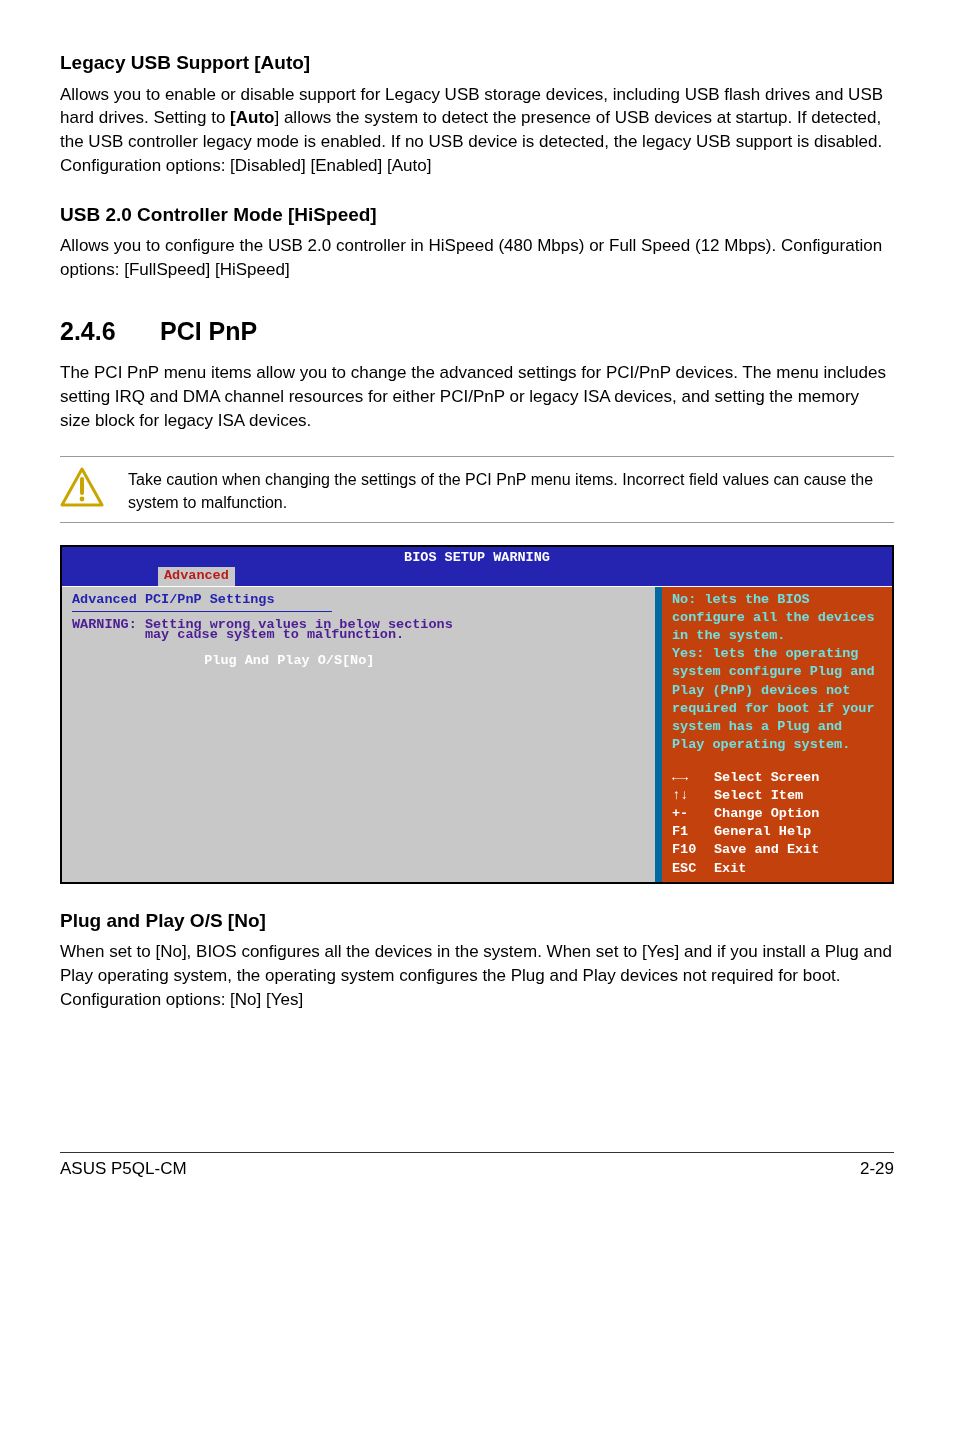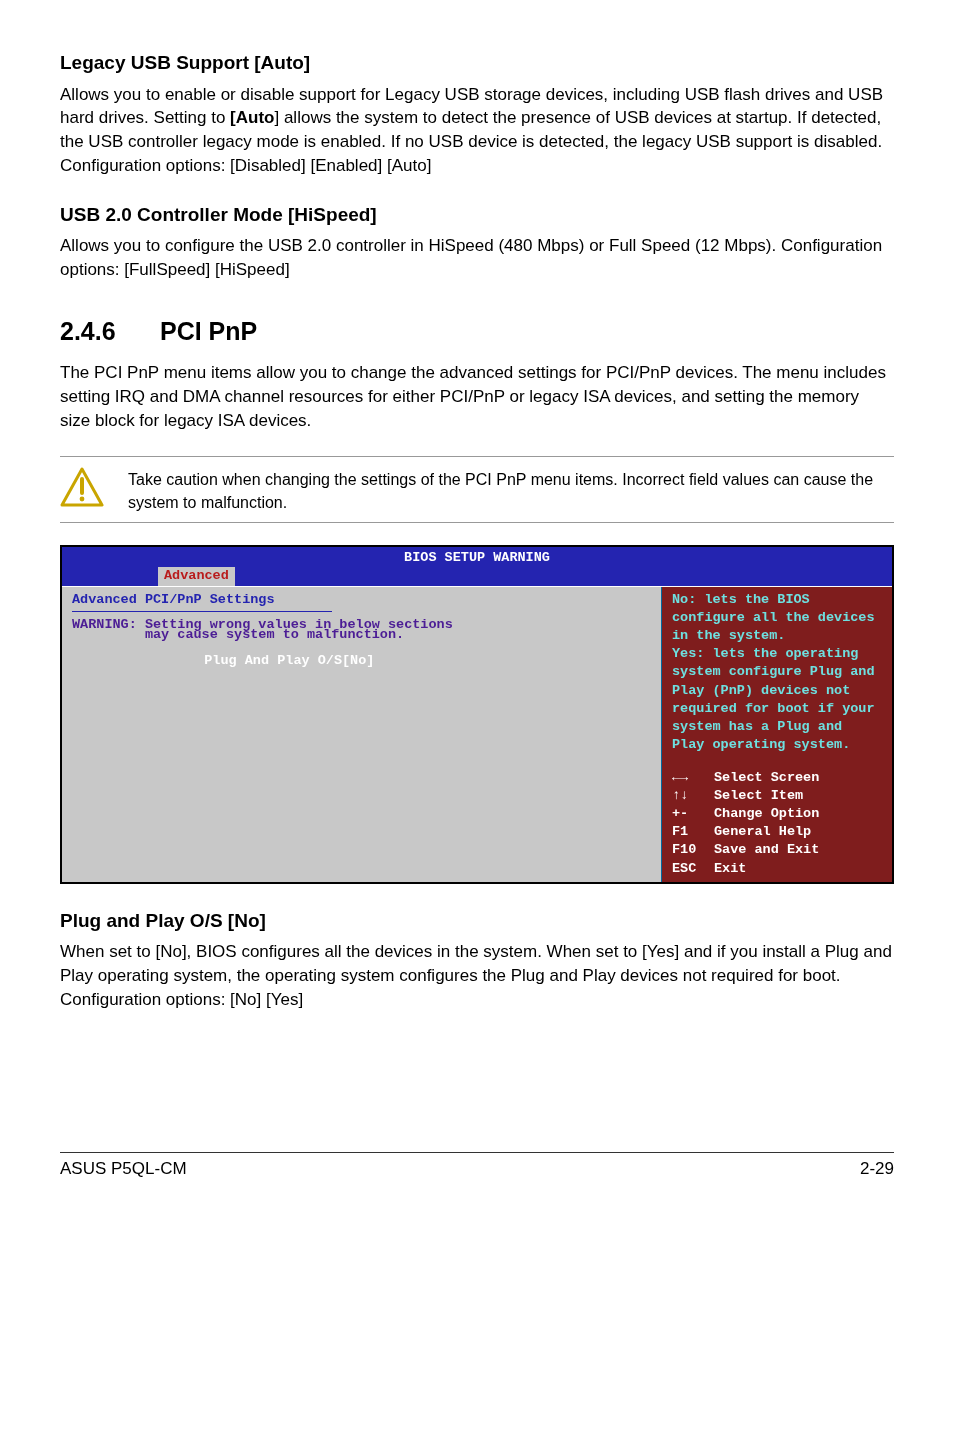--- a/index.html
+++ b/index.html
@@ -47,30 +47,30 @@
     }
     .bios-body {
       display: flex;
       border-top: 1px solid #fff;
     }
     .bios-left {
       flex: 1;
       background: #c8c8c8;
       color: #2424b0;
       padding: 4px 10px 24px 10px;
-      border-right: 1px solid #0369a1;
+      border-right: 7px solid #0369a1;
       min-height: 260px;
     }
     .bios-left .hdr { color: #2424b0; margin-bottom: 2px; }
     .bios-left .warn { color: #4c1d95; white-space: pre; margin: 0 0; }
     .bios-left .row { display: flex; color: #fff; }
     .bios-left .row .lbl { width: 270px; text-align: right; }
     .bios-right {
       width: 230px;
-      background: #7f1d1d;
+      background: #c2410c;
       color: #7fffd4;
       padding: 4px 10px;
     }
     .bios-right .help { color: #6ee0e0; }
     .bios-right .keys { margin-top: 14px; color: #fff; }
     .bios-right .keys .k { display: flex; }
     .bios-right .keys .sym { width: 42px; display: inline-block; }
     .bios-footer {
       background: #2424b0;
       color: #fff;

